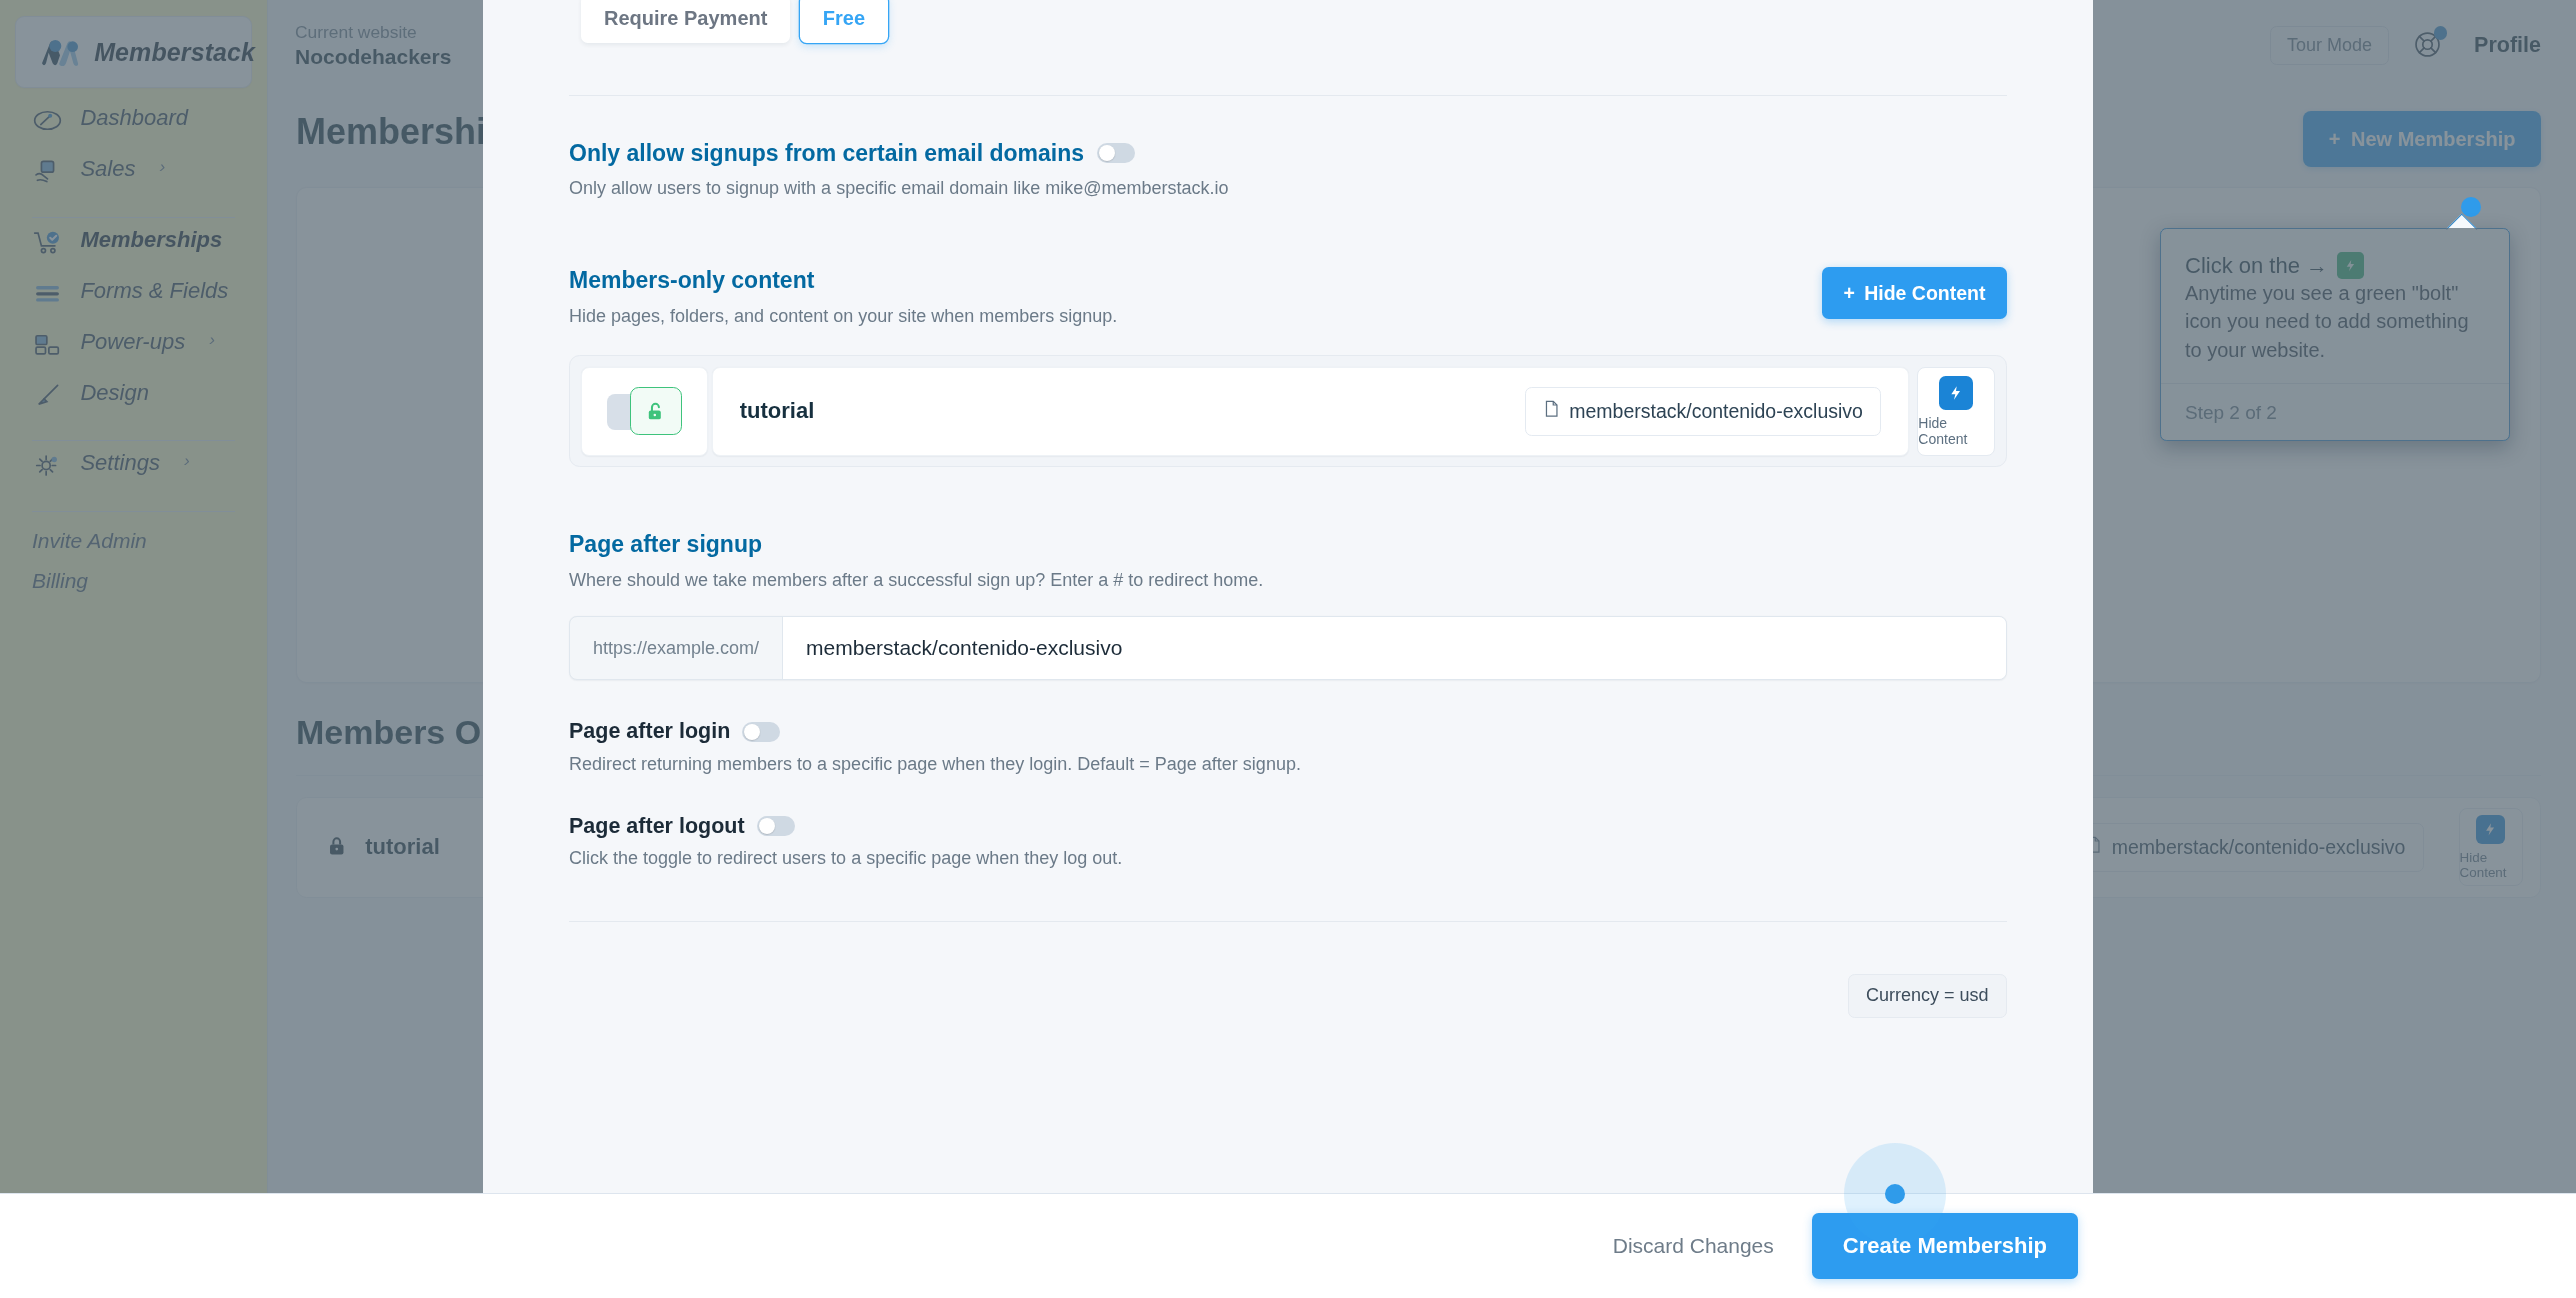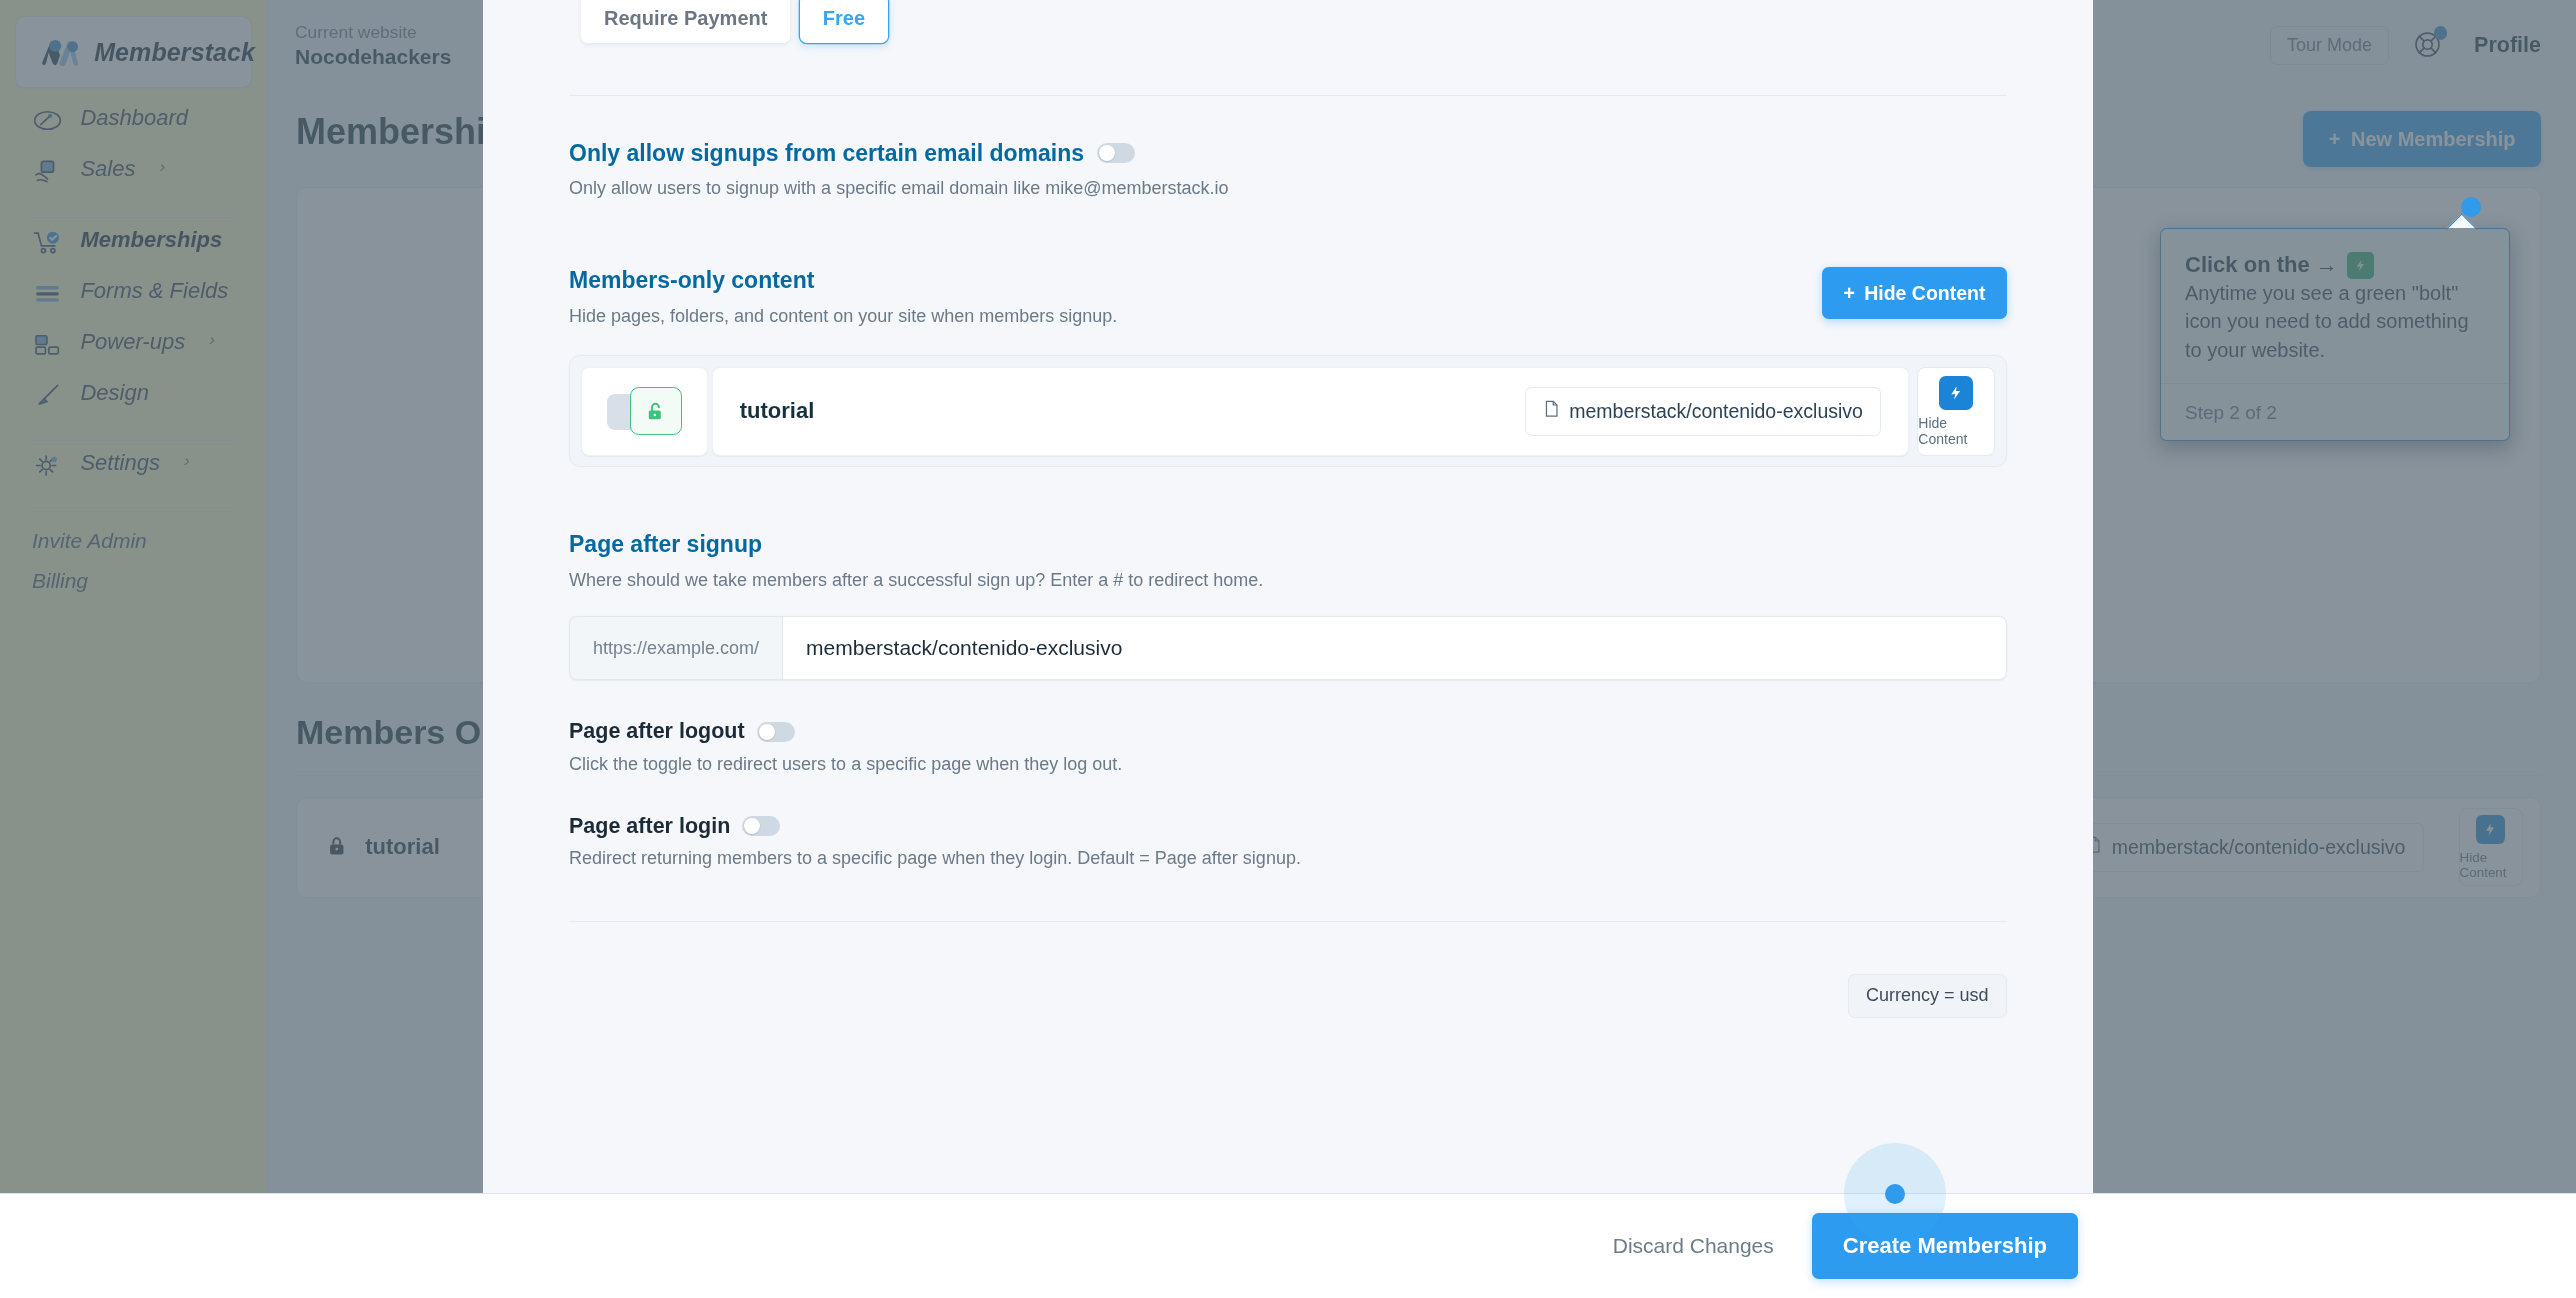--- a/index.html
+++ b/index.html
@@ -307,22 +307,22 @@
   }
   .coach-arrow {
     position: absolute; top: -11.4px; left: 290px;
     width: 21.5px; height: 21.5px;
     background: #f6f9fc;
     border-left: 1.3px solid #2f86c8; border-top: 1.3px solid #2f86c8;
     transform: rotate(45deg);
   }
   .coach-body { padding: 23px 24px 19px 24px; }
   .coach-title {
-    font-size: 22px; font-weight: 700; color: #17303f;
-    display: flex; align-items: flex-start; gap: 9.4px;
+    font-size: 22px; font-weight: 400; color: #17303f;
+    display: flex; align-items: flex-end; gap: 9.4px;
   }
   .coach-bolt {
     width: 27px; height: 27px; border-radius: 4.7px; background: #2aa86e;
     display: flex; align-items: center; justify-content: center;
   }
   .coach-text { margin-top: 0; font-size: 20px; line-height: 1.42; color: #2b3c4a; }
   .coach-foot {
     border-top: 0.7px solid #d9e2ea; padding: 17.4px 24px 16px 24px;
     font-size: 19px; color: #5f7281;
   }
@@ -610,36 +610,36 @@
       <div class="sec-h">Page after signup</div>
       <div class="sec-sub">Where should we take members after a successful sign up? Enter a # to redirect home.</div>
       <div class="url-field">
         <span class="url-prefix">https://example.com/</span>
         <span class="url-value">memberstack/contenido-exclusivo</span>
       </div>
     </div>
 
     <div class="mini-sec">
       <div class="mini-h">
+        <span>Page after login</span>
+        <span class="toggle">
+          <span class="knob"></span>
+        </span>
+      </div>
+      <div class="mini-sub">Redirect returning members to a specific page when they login. Default = Page after signup.</div>
+    </div>
+
+    <div class="mini-sec">
+      <div class="mini-h">
         <span>Page after logout</span>
         <span class="toggle">
           <span class="knob"></span>
         </span>
       </div>
       <div class="mini-sub">Click the toggle to redirect users to a specific page when they log out.</div>
-    </div>
-
-    <div class="mini-sec">
-      <div class="mini-h">
-        <span>Page after login</span>
-        <span class="toggle">
-          <span class="knob"></span>
-        </span>
-      </div>
-      <div class="mini-sub">Redirect returning members to a specific page when they login. Default = Page after signup.</div>
     </div>
 
     <div class="rule" style="margin-top:52px;"></div>
 
     <div class="currency-chip">Currency = usd</div>
   </div>
 </div>
 
 <div class="beacon" style="left:1895px; top:1194px; width:0; height:0;">
   <span class="halo"></span>

